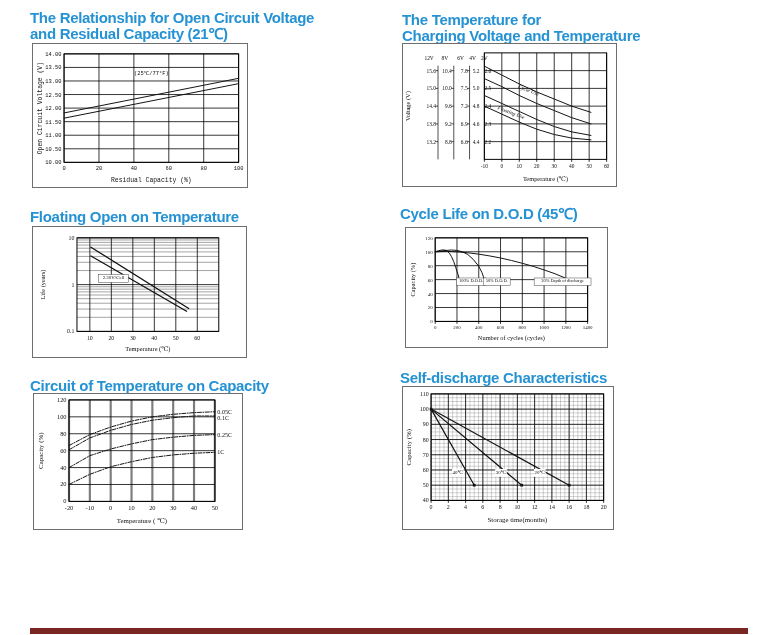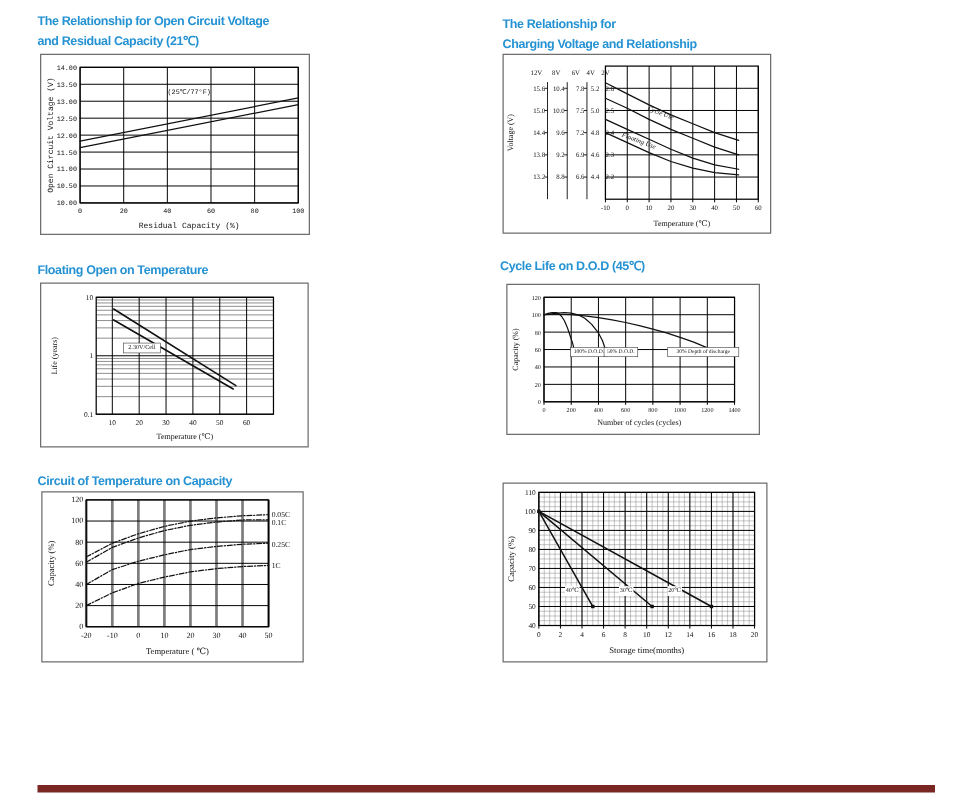--- a/index.html
+++ b/index.html
@@ -1,18 +1,18 @@
 <!DOCTYPE html>
 <html style="--accent: #2592d3;"><head>
 <meta charset="utf-8">
 <style>
   html,body{margin:0;padding:0;background:#fff;}
   #page{position:relative;width:780px;height:635px;background:#fff;overflow:hidden;
         font-family:"Liberation Sans",sans-serif;}
-  .chart-title{position:absolute;color:var(--accent,#2592d3);font-size:10px;font-weight:600;
+  .chart-title{position:absolute;color:var(--accent,#2592d3);font-size:15px;font-weight:600;
         letter-spacing:-0.3px;line-height:16px;}
   .chart-frame{position:absolute;border:1.5px solid #6e6e6e;background:#fff;box-sizing:border-box;}
   .chart-frame svg{display:block;width:100%;height:100%;}
   #footer-rule{position:absolute;left:30px;top:628px;width:718px;height:6px;background:#7a2622;}
 </style>
 </head>
 <body>
 
 <div id="page">
 
@@ -55,22 +55,22 @@
         <rect x="31" y="10" width="177" height="110" fill="none" stroke="#000" stroke-width="1"></rect>
         <polyline points="31.0,69.9 208.0,34.8" fill="none" stroke="#111" stroke-width="1" stroke-linejoin="round" stroke-linecap="round"></polyline>
         <polyline points="31.0,75.2 208.0,40.2" fill="none" stroke="#111" stroke-width="1" stroke-linejoin="round" stroke-linecap="round"></polyline>
         <text x="119.5" y="31.44999999999999" font-size="5.5" text-anchor="middle" fill="#111" font-family="&quot;Liberation Mono&quot;,&quot;DejaVu Sans Mono&quot;,monospace">(25℃/77°F)</text>
         <text x="119.5" y="140" font-size="6.5" text-anchor="middle" fill="#111" font-family="&quot;Liberation Mono&quot;,&quot;DejaVu Sans Mono&quot;,monospace">Residual Capacity (%)</text>
         <text x="9" y="65" font-size="6.5" text-anchor="middle" fill="#111" font-family="&quot;Liberation Mono&quot;,&quot;DejaVu Sans Mono&quot;,monospace" transform="rotate(-90 9 65)">Open Circuit Voltage (V)</text>
       </svg>
   </div>
 
   <div class="chart-title" style="left:402px;top:12px;width:290px">
-    <div>The Relationship for</div>
-    <div>Charging Voltage and Relationship</div>
+    <div>The Temperature for</div>
+    <div>Charging Voltage and Temperature</div>
   </div>
   <div class="chart-frame" style="left:402px;top:43px;width:215px;height:144px">
     <svg id="c2" viewBox="0 0 215 144">
         <line x1="82" y1="9" x2="82" y2="117" stroke="#000" stroke-width="0.8"></line>
         <text x="82" y="126" font-size="5.5" text-anchor="middle" fill="#111" font-family="&quot;Liberation Serif&quot;,&quot;DejaVu Serif&quot;,serif">-10</text>
         <line x1="82" y1="117" x2="82" y2="119.5" stroke="#000" stroke-width="0.8"></line>
         <line x1="99.71428571428571" y1="9" x2="99.71428571428571" y2="117" stroke="#000" stroke-width="0.8"></line>
         <text x="99.71428571428571" y="126" font-size="5.5" text-anchor="middle" fill="#111" font-family="&quot;Liberation Serif&quot;,&quot;DejaVu Serif&quot;,serif">0</text>
         <line x1="99.71428571428571" y1="117" x2="99.71428571428571" y2="119.5" stroke="#000" stroke-width="0.8"></line>
         <line x1="117.42857142857142" y1="9" x2="117.42857142857142" y2="117" stroke="#000" stroke-width="0.8"></line>
@@ -305,20 +305,23 @@
         <polyline points="35.0,91.8 56.1,81.5 77.3,73.8 98.4,68.7 119.6,64.4 140.7,61.8 161.9,60.1 183.0,59.2" fill="none" stroke="#111" stroke-width="1" stroke-linejoin="round" stroke-linecap="round" stroke-dasharray="4 1.5 1 1.5"></polyline>
         <text x="185.5" y="20.016666666666666" font-size="6.2" text-anchor="start" fill="#111" font-family="&quot;Liberation Serif&quot;,&quot;DejaVu Serif&quot;,serif">0.05C</text>
         <text x="185.5" y="26.025000000000006" font-size="6.2" text-anchor="start" fill="#111" font-family="&quot;Liberation Serif&quot;,&quot;DejaVu Serif&quot;,serif">0.1C</text>
         <text x="185.5" y="44.05" font-size="6.2" text-anchor="start" fill="#111" font-family="&quot;Liberation Serif&quot;,&quot;DejaVu Serif&quot;,serif">0.25C</text>
         <text x="185.5" y="61.21666666666667" font-size="6.2" text-anchor="start" fill="#111" font-family="&quot;Liberation Serif&quot;,&quot;DejaVu Serif&quot;,serif">1C</text>
         <text x="109" y="131" font-size="7" text-anchor="middle" fill="#111" font-family="&quot;Liberation Serif&quot;,&quot;DejaVu Serif&quot;,serif">Temperature ( ℃)</text>
         <text x="9" y="57.5" font-size="7" text-anchor="middle" fill="#111" font-family="&quot;Liberation Serif&quot;,&quot;DejaVu Serif&quot;,serif" transform="rotate(-90 9 57.5)">Capacity (%)</text>
       </svg>
   </div>
 
+  <div class="chart-title" style="left:400px;top:370px;width:290px">
+    <div>Self-discharge Characteristics</div>
+  </div>
   <div class="chart-frame" style="left:402px;top:386px;width:212px;height:144px">
     <svg id="c6" viewBox="0 0 212 144">
         <line x1="32.375" y1="7" x2="32.375" y2="115" stroke="#777" stroke-width="0.35"></line>
         <line x1="36.75" y1="7" x2="36.75" y2="115" stroke="#777" stroke-width="0.35"></line>
         <line x1="41.125" y1="7" x2="41.125" y2="115" stroke="#777" stroke-width="0.35"></line>
         <line x1="45.5" y1="7" x2="45.5" y2="115" stroke="#777" stroke-width="0.35"></line>
         <line x1="49.875" y1="7" x2="49.875" y2="115" stroke="#777" stroke-width="0.35"></line>
         <line x1="54.25" y1="7" x2="54.25" y2="115" stroke="#777" stroke-width="0.35"></line>
         <line x1="58.625" y1="7" x2="58.625" y2="115" stroke="#777" stroke-width="0.35"></line>
         <line x1="63" y1="7" x2="63" y2="115" stroke="#777" stroke-width="0.35"></line>

